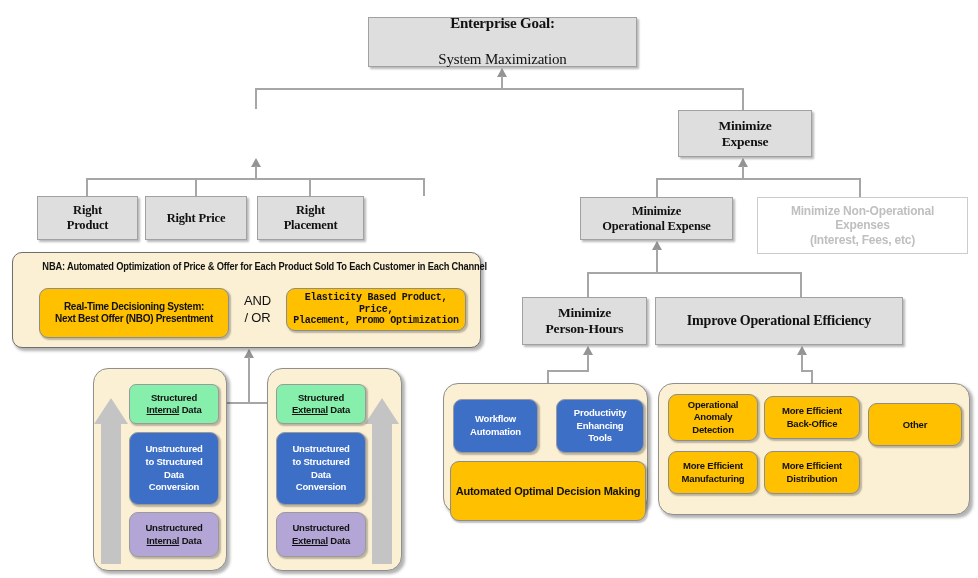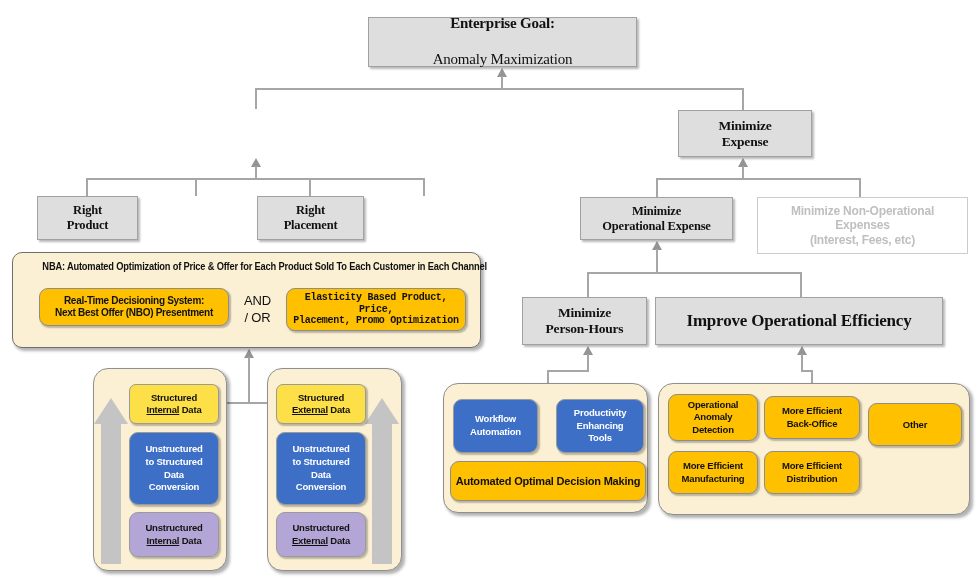--- a/index.html
+++ b/index.html
@@ -9,21 +9,21 @@
         text-align:center;white-space:pre-line;line-height:1.18;box-sizing:border-box;}
   .gray{background:#dedede;border:1.5px solid #a1a1a1;box-shadow:2px 2px 2px rgba(0,0,0,.28);font-weight:700;font-family:Liberation Serif, serif;}
   .ghost{background:#ffffff;border:1.5px solid #cccccc;color:#bfbfbf;font-weight:700;}
   .panel{position:absolute;background:#fbf0d4;border:1.5px solid #8f8f8f;border-radius:15px;
          box-shadow:2.5px 2.5px 3px rgba(0,0,0,.3);box-sizing:border-box;}
   .panel.nba{border-radius:10px;border-color:#6f6f6f;}
   .gold{background:#ffc000;border:1.3px solid #8d8d8d;border-radius:9px;font-weight:700;
         box-shadow:1.5px 1.5px 1.5px rgba(0,0,0,.25);}
   .blue{background:#3d6fc7;color:#ffffff;border:1.3px solid #9a9a9a;border-radius:9px;font-weight:700;
         box-shadow:1.5px 1.5px 1.5px rgba(0,0,0,.25);}
-  .green{background:#fde047;border:1.3px solid #9a9a9a;border-radius:7px;font-weight:700;
+  .green{background:#86efac;border:1.3px solid #9a9a9a;border-radius:7px;font-weight:700;
         box-shadow:1.5px 1.5px 1.5px rgba(0,0,0,.25);}
   .purple{background:#b3a6d6;border:1.3px solid #9a9a9a;border-radius:9px;font-weight:700;
         box-shadow:1.5px 1.5px 1.5px rgba(0,0,0,.25);}
   .hline,.vline{position:absolute;background:#a6a6a6;}
   .hline{height:1.8px;}
   .vline{width:1.8px;}
   .arrowhead{position:absolute;width:0;height:0;border-left:5.5px solid transparent;
              border-right:5.5px solid transparent;border-bottom:9px solid #949494;}
   .bigarrow-head{position:absolute;width:0;height:0;border-left:17px solid transparent;
              border-right:17px solid transparent;border-bottom:26px solid #c4c4c4;}
@@ -74,50 +74,51 @@
   <div class="hline" style="left:801px;top:370px;width:12px;"></div>
   <div class="vline" style="left:811px;top:370px;height:13px;"></div>
 
   <div class="arrowhead" style="left:244px;top:349px;"></div>
   <div class="vline" style="left:248px;top:357px;height:47px;"></div>
   <div class="hline" style="left:218px;top:402px;width:54px;"></div>
 
   <div class="node gray" style="left:368px;top:17px;width:269px;height:50px;font-size:15px;">
     <div>
       <span style="display:block;font-weight:700;">Enterprise Goal:</span>
-      <span style="display:block;font-weight:400;">Anomaly Maximization</span>
+      <span style="display:block;font-weight:400;">System Maximization</span>
     </div>
   </div>
 
 
   <div class="node gray" style="left:678px;top:110px;width:134px;height:47px;font-size:13.5px;">Minimize
 Expense</div>
 
   <div class="node gray" style="left:37px;top:196px;width:101px;height:44px;font-size:12.5px;">Right
 Product</div>
+  <div class="node gray" style="left:145px;top:196px;width:102px;height:44px;font-size:12.5px;">Right Price</div>
   <div class="node gray" style="left:257px;top:196px;width:107px;height:44px;font-size:12.5px;">Right
 Placement</div>
 
   <div class="node gray" style="left:580px;top:197px;width:153px;height:43px;font-size:12.5px;">Minimize
 Operational Expense</div>
 
   <div class="node ghost" style="left:757px;top:197px;width:211px;height:57px;font-size:12px;">Minimize Non-Operational
 Expenses
 (Interest, Fees, etc)</div>
 
   <div class="node gray" style="left:522px;top:297px;width:125px;height:48px;font-size:13.5px;">Minimize
 Person-Hours</div>
 
-  <div class="node gray" style="left:655px;top:297px;width:288px;height:48px;font-size:17px;">Improve Operational Efficiency</div>
+  <div class="node gray" style="left:655px;top:297px;width:248px;height:48px;font-size:14px;">Improve Operational Efficiency</div>
 
   <div class="panel nba" style="left:12px;top:252px;width:469px;height:96px;">
     <div class="nba-title">
       <b>NBA:</b><span> Automated Optimization of Price &amp; Offer for Each Product Sold To Each Customer in Each Channel</span>
     </div>
-    <div class="node gold" style="left:26px;top:35px;width:190px;height:38px;font-size:10px;letter-spacing:-0.3px;">Real-Time Decisioning System:
+    <div class="node gold" style="left:26px;top:35px;width:190px;height:50px;font-size:10px;letter-spacing:-0.3px;">Real-Time Decisioning System:
 Next Best Offer (NBO) Presentment</div>
     <div class="node" style="left:216px;top:36px;width:57px;height:42px;font-size:13px;font-weight:400;line-height:1.3;">AND
 / OR</div>
     <div class="node gold" style="left:273px;top:35px;width:180px;height:43px;font-size:10px;letter-spacing:-0.3px;font-family:Liberation Mono, monospace;">Elasticity Based Product, Price,
 Placement, Promo Optimization</div>
   </div>
 
   <div class="panel" style="left:93px;top:368px;width:134px;height:203px;">
     <div>
       <div class="bigarrow-head" style="left:0px;top:29px;"></div>
@@ -155,21 +156,21 @@
 </span><span class="u">External</span><span> Data</span></div>
     </div>
   </div>
 
   <div class="panel" style="left:443px;top:383px;width:205px;height:130px;">
     <div class="node blue" style="left:9px;top:15px;width:85px;height:54px;font-size:9.5px;line-height:1.35;">Workflow
 Automation</div>
     <div class="node blue" style="left:112px;top:15px;width:88px;height:54px;font-size:9.5px;line-height:1.35;">Productivity
 Enhancing
 Tools</div>
-    <div class="node gold" style="left:6px;top:77px;width:196px;height:40px;font-size:11px;">Automated Optimal Decision Making</div>
+    <div class="node gold" style="left:6px;top:77px;width:196px;height:60px;font-size:11px;">Automated Optimal Decision Making</div>
   </div>
 
   <div class="panel" style="left:658px;top:383px;width:312px;height:132px;">
     <div class="node gold" style="left:9px;top:10px;width:90px;height:47px;font-size:9.5px;line-height:1.3;">Operational
 Anomaly
 Detection</div>
     <div class="node gold" style="left:105px;top:12px;width:96px;height:43px;font-size:9.5px;line-height:1.3;">More Efficient
 Back-Office</div>
     <div class="node gold" style="left:209px;top:19px;width:94px;height:43px;font-size:9.5px;">Other</div>
     <div class="node gold" style="left:9px;top:67px;width:90px;height:43px;font-size:9.5px;line-height:1.3;">More Efficient

